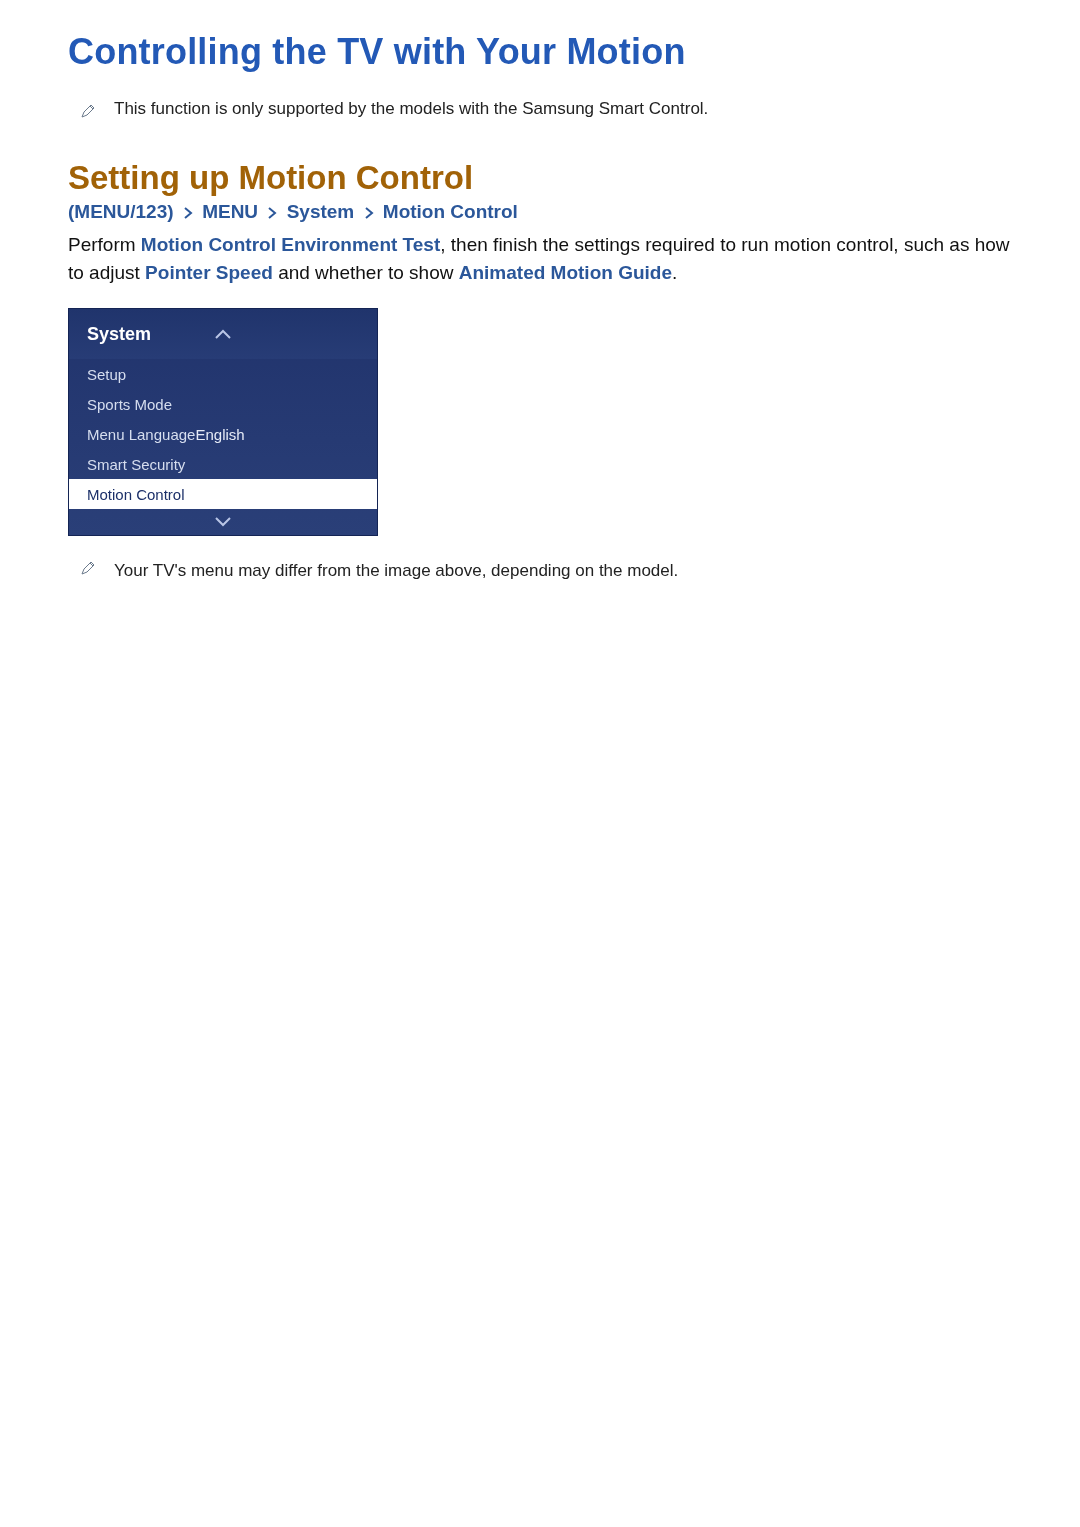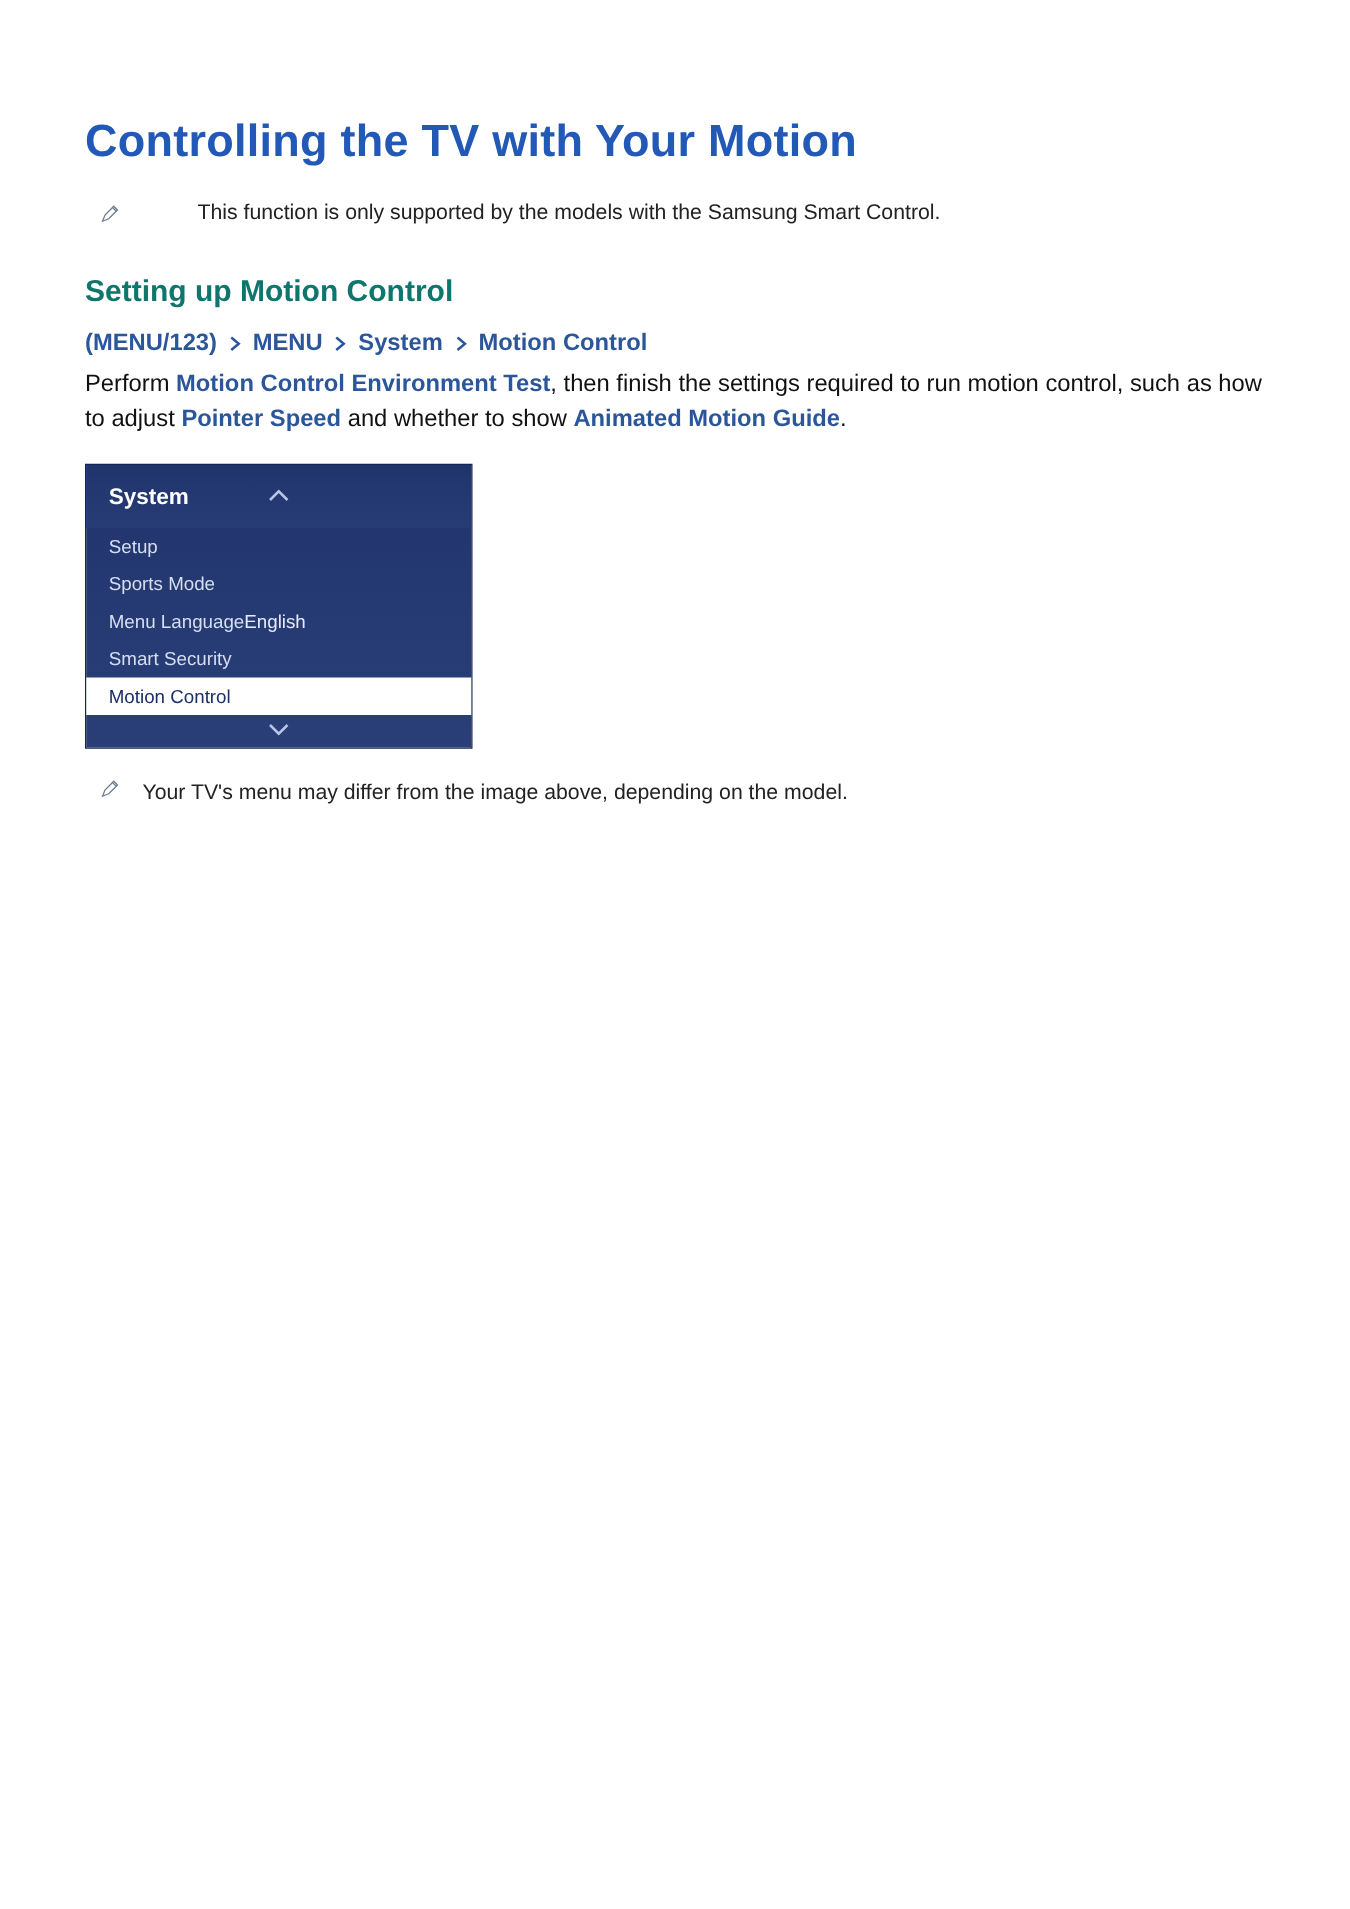--- a/index.html
+++ b/index.html
@@ -6,51 +6,50 @@
     margin: 0;
     padding: 0;
     background: #ffffff;
     font-family: Arial, Helvetica, sans-serif;
     color: #222;
   }
   .page {
     width: 1080px;
     min-height: 1527px;
     margin: 0 auto;
-    padding: 92px 68px 0 68px;
+    padding: 31px 68px 0 68px;
     box-sizing: border-box;
   }
   h1.page-title {
     margin: 0 0 26px 0;
     font-size: 36px;
     font-weight: bold;
     color: #2359b6;
     letter-spacing: 0.2px;
   }
   .note-line {
     display: flex;
-    align-items: center;
+    align-items: flex-end;
     margin-left: 12px;
     margin-bottom: 40px;
     font-size: 17px;
     color: #222;
-    gap: 44px;
   }
   .note-line .pencil {
     width: 16px;
     flex: 0 0 16px;
     margin-top: 2px;
     margin-right: 18px;
   }
   .note-line .pencil svg { display:block; }
   h2.section-title {
-    margin: 0 0 16px 0;
-    font-size: 24px;
-    font-weight: bold;
-    color: #0f766e;
+    margin: 0 0 4px 0;
+    font-size: 33px;
+    font-weight: bold;
+    color: #a16207;
   }
   .breadcrumb {
     font-size: 19px;
     font-weight: bold;
     color: #2b579a;
     margin-bottom: 8px;
   }
   .breadcrumb .sep {
     display: inline-block;
     margin: 0 4px;

